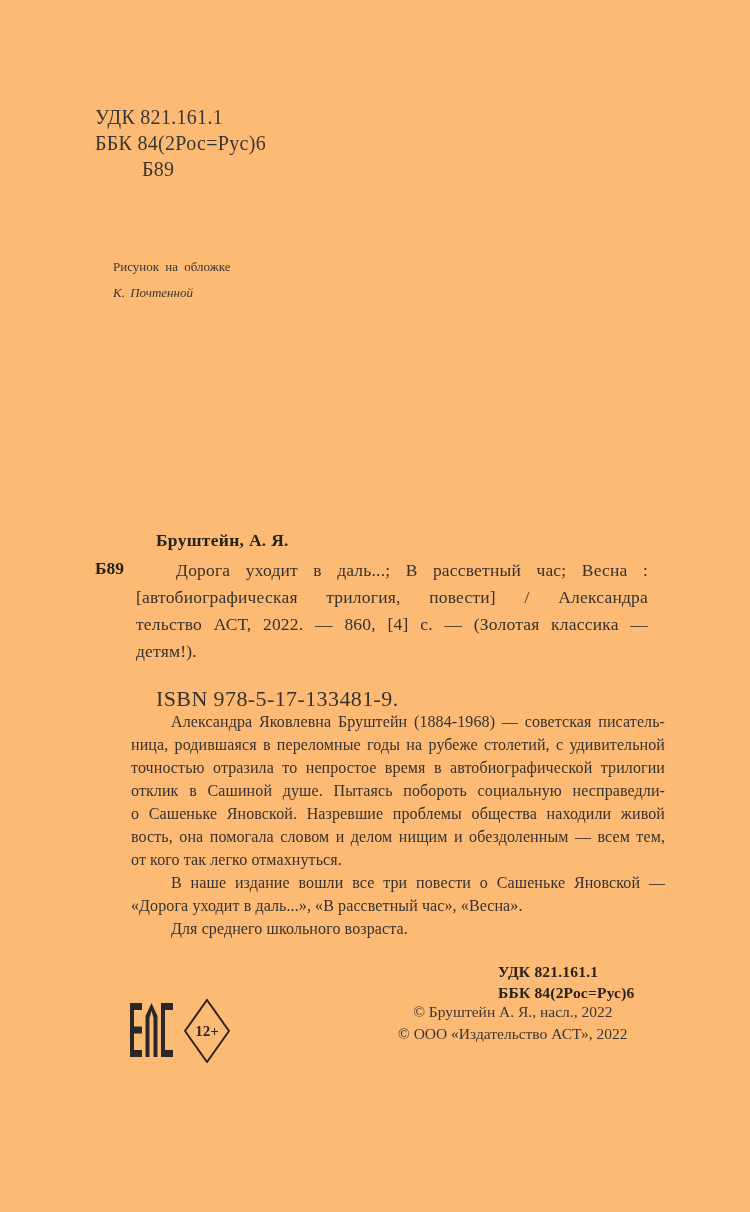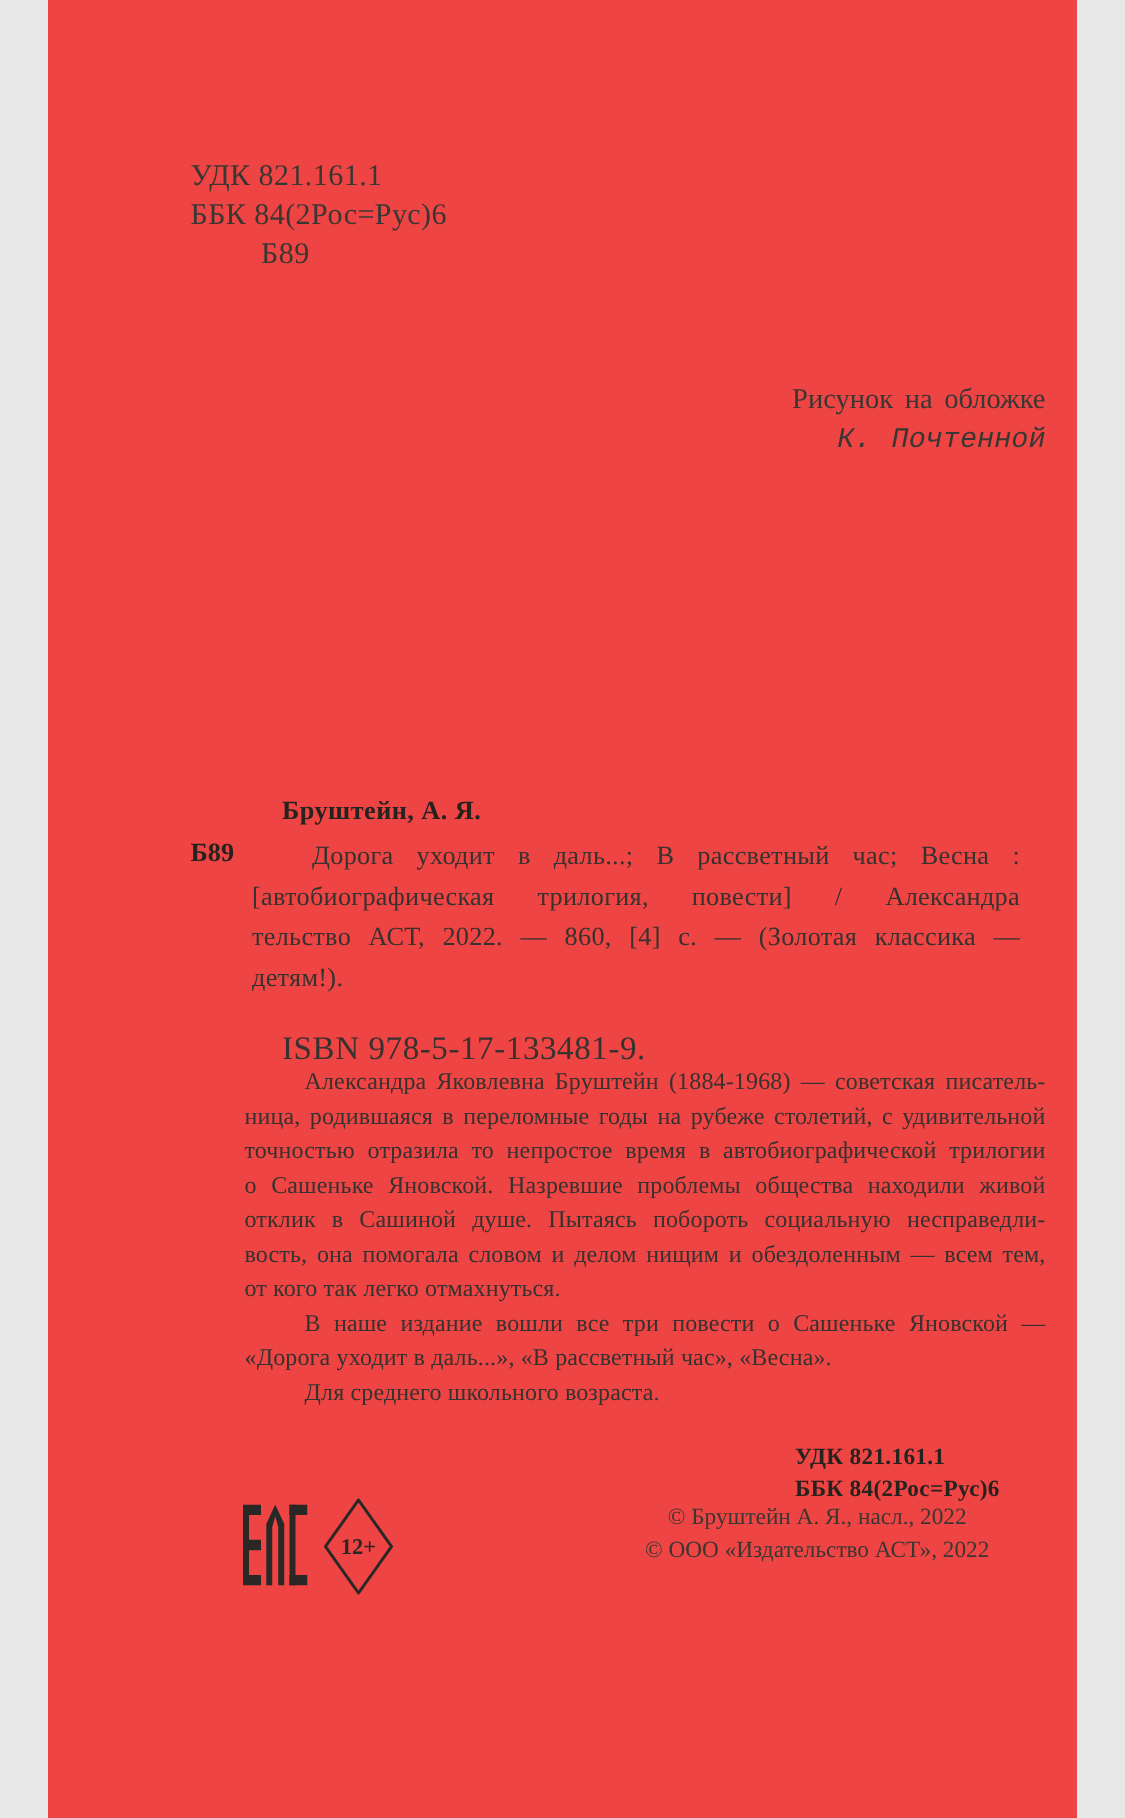--- a/index.html
+++ b/index.html
@@ -1,31 +1,31 @@
 <!DOCTYPE html>
 <html><head>
 <meta charset="utf-8">
 <style>
   html,body{margin:0;padding:0;}
   body{background:#e8e8e8;}
   .page{
     position:relative;
-    width:686px;height:1212px;
+    width:750px;height:1212px;
     margin:0 auto;
-    background:#ef4444;
+    background:#fdba74;
     overflow:hidden;
     font-family:"Liberation Serif","DejaVu Serif",serif;
     color:#35322f;
   }
   
   .top-codes{position:absolute;left:95px;top:104px;font-size:20px;line-height:26px;letter-spacing:.3px;color:#3a3733;}
   .top-codes .sign{padding-left:47px;}
   
-  .cover-credit{position:absolute;left:113px;top:254px;width:552px;text-align:right;font-size:19px;line-height:26px;color:#3a3733;word-spacing:3px;}
-  .cover-credit .it{font-style:italic;word-spacing:2px;font-family:Liberation Mono, monospace;}
+  .cover-credit{position:absolute;left:113px;top:254px;width:552px;text-align:left;font-size:13px;line-height:26px;color:#3a3733;word-spacing:3px;}
+  .cover-credit .it{font-style:italic;word-spacing:2px;}
   
   .card-heading{position:absolute;left:156px;top:530px;font-size:17.5px;font-weight:bold;color:#26231f;letter-spacing:.3px;}
   .card-sign{position:absolute;left:95px;top:558px;font-size:17.5px;font-weight:bold;color:#26231f;}
   .card-desc{position:absolute;left:118px;top:557px;width:530px;font-size:17.5px;line-height:27px;letter-spacing:.2px;}
   .isbn{position:absolute;left:156px;top:686px;font-size:22px;letter-spacing:.4px;}
   
   .annotation{position:absolute;left:113px;top:710px;width:552px;font-size:16px;line-height:23px;letter-spacing:.1px;}
   .line{white-space:nowrap;margin-left:18px;}
   .just{white-space:normal;text-align:justify;text-align-last:justify;}
   .indent{text-indent:40px;}
@@ -62,22 +62,22 @@
     <div class="line just">тельство АСТ, 2022. — 860, [4] с. — (Золотая классика —</div>
     <div class="line">детям!).</div>
   </div>
 
   <div class="isbn">ISBN 978-5-17-133481-9.</div>
 
   <div class="annotation">
     <div class="line just indent">Александра Яковлевна Бруштейн (1884-1968) — советская писатель-</div>
     <div class="line just">ница, родившаяся в переломные годы на рубеже столетий, с удивительной</div>
     <div class="line just">точностью отразила то непростое время в автобиографической трилогии</div>
+    <div class="line just">отклик в Сашиной душе. Пытаясь побороть социальную несправедли-</div>
     <div class="line just">о Сашеньке Яновской. Назревшие проблемы общества находили живой</div>
-    <div class="line just">отклик в Сашиной душе. Пытаясь побороть социальную несправедли-</div>
     <div class="line just">вость, она помогала словом и делом нищим и обездоленным — всем тем,</div>
     <div class="line">от кого так легко отмахнуться.</div>
     <div class="line just indent">В наше издание вошли все три повести о Сашеньке Яновской —</div>
     <div class="line">«Дорога уходит в даль...», «В рассветный час», «Весна».</div>
     <div class="line indent">Для среднего школьного возраста.</div>
   </div>
 
   <div class="bottom-codes">
     <div>УДК 821.161.1</div>
     <div>ББК 84(2Рос=Рус)6</div>

